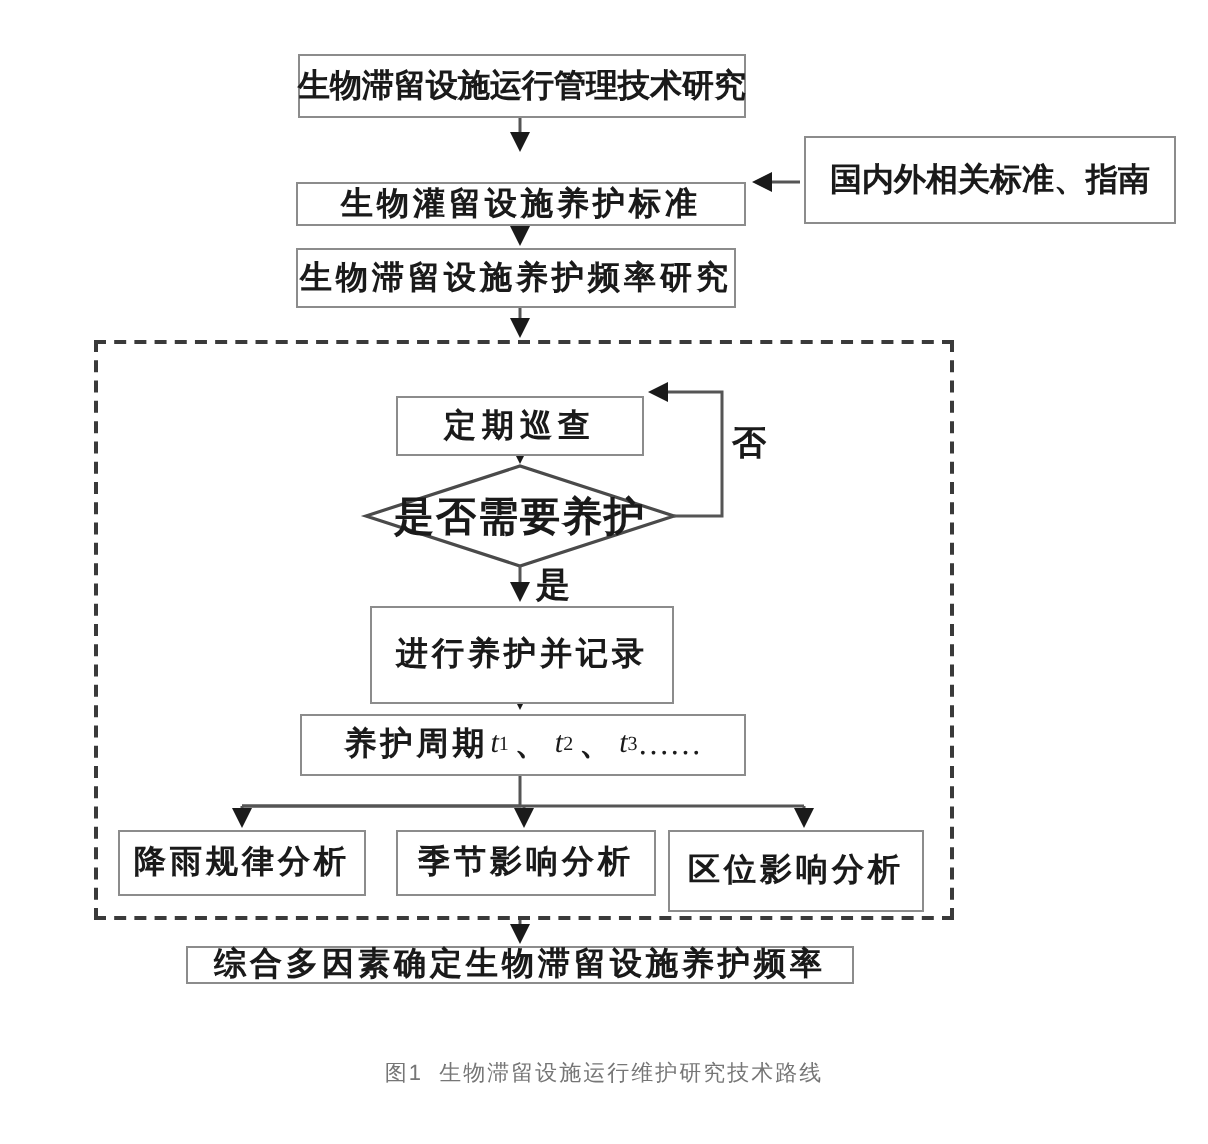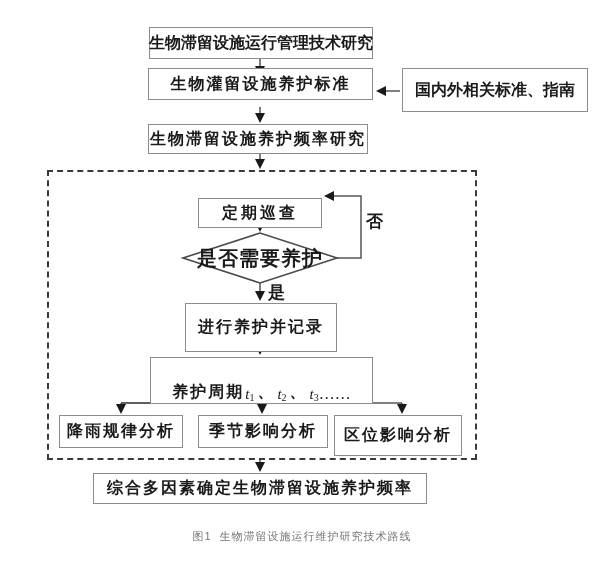--- a/index.html
+++ b/index.html
@@ -133,51 +133,51 @@
     <line x1="121" y1="403" x2="402" y2="403" stroke="#555555" stroke-width="1.5"></line>
     <line x1="121" y1="403" x2="121" y2="412" stroke="#555555" stroke-width="1.5" marker-end="url(#ah)"></line>
     <line x1="262" y1="403" x2="262" y2="412" stroke="#555555" stroke-width="1.5" marker-end="url(#ah)"></line>
     <line x1="402" y1="403" x2="402" y2="412" stroke="#555555" stroke-width="1.5" marker-end="url(#ah)"></line>
 
     <line x1="260" y1="460" x2="260" y2="470" stroke="#555555" stroke-width="1.5" marker-end="url(#ah)"></line>
   </svg>
 
   <div class="box tight" style="left:115px; top:27px;  width:224px; height:32px;margin-left:34px;">生物滞留设施运行管理技术研究</div>
 
-  <div class="box" style="left:148px; top:68px;  width:225px; height:32px;">生物灌留设施养护标准</div>
+  <div class="box" style="left:148px; top:91px;  width:225px; height:22px;">生物灌留设施养护标准</div>
 
   <div class="box tight" style="left:402px; top:68px;  width:186px; height:44px;">国内外相关标准、指南</div>
 
   <div class="box" style="left:148px; top:124px; width:220px; height:30px;">生物滞留设施养护频率研究</div>
 
   <div class="box wide" style="left:198px; top:182px; width:124px; height:30px;">定期巡查</div>
 
   <div id="diamond-label">是否需要养护</div>
 
   <div class="edge-label" id="label-no">否</div>
   <div class="edge-label" id="label-yes">是</div>
 
   <div class="box" style="left:185px; top:303px; width:152px; height:49px;">进行养护并记录</div>
 
-  <div class="box" style="left:150px; top:357px; width:223px; height:47px;align-items:flex-end;">
+  <div class="box" style="left:150px; top:357px; width:223px; height:31px;">
     <span>养护周期</span>
       <span class="tvar">t</span>
       <sub class="tsub">1</sub>
       <span class="tsep">、</span>
       <span class="tvar">t</span>
       <sub class="tsub">2</sub>
       <span class="tsep">、</span>
       <span class="tvar">t</span>
       <sub class="tsub">3</sub>
       <span class="tell">……</span>
   </div>
 
   <div class="box" style="left:59px;  top:415px; width:124px; height:33px;">降雨规律分析</div>
 
   <div class="box" style="left:198px; top:415px; width:130px; height:33px;">季节影响分析</div>
 
   <div class="box" style="left:334px; top:415px; width:128px; height:41px;">区位影响分析</div>
 
-  <div class="box" style="left:93px;  top:473px; width:334px; height:31px;">综合多因素确定生物滞留设施养护频率</div>
+  <div class="box" style="left:93px;  top:473px; width:334px; height:19px;">综合多因素确定生物滞留设施养护频率</div>
 
   <div id="caption">图1  生物滞留设施运行维护研究技术路线</div>
 
 </div>
 
 </body></html>

